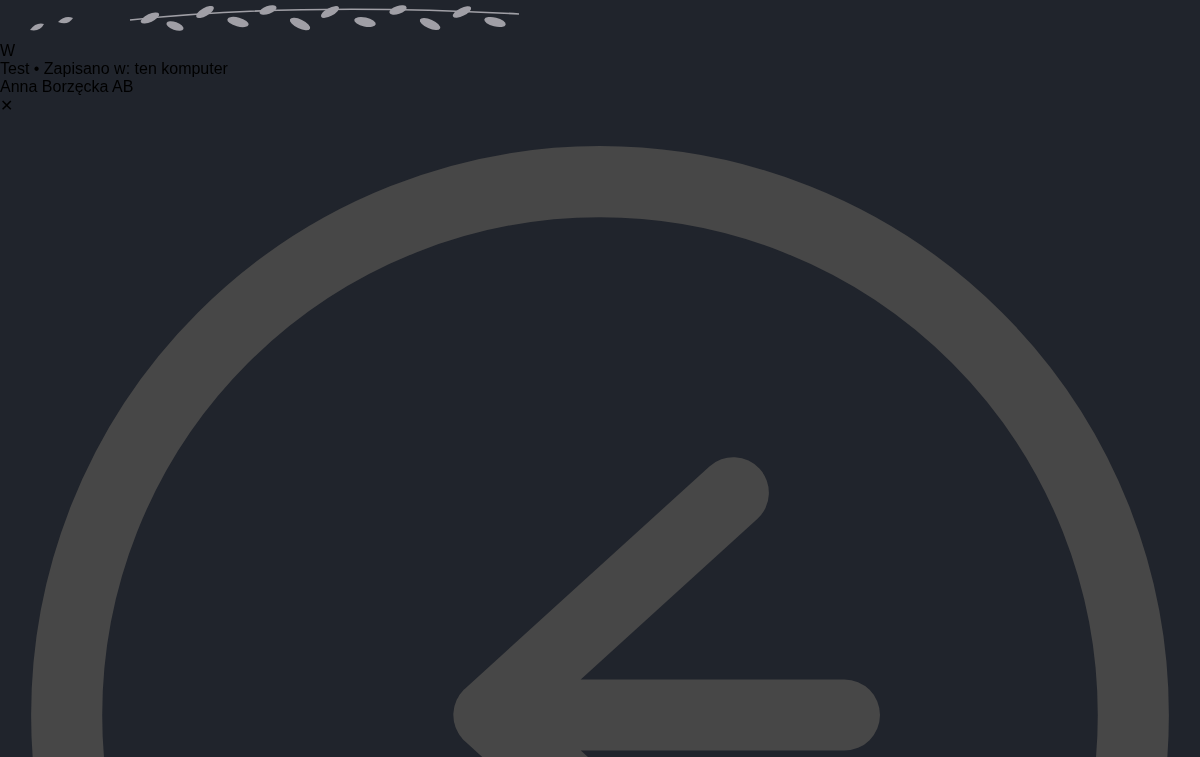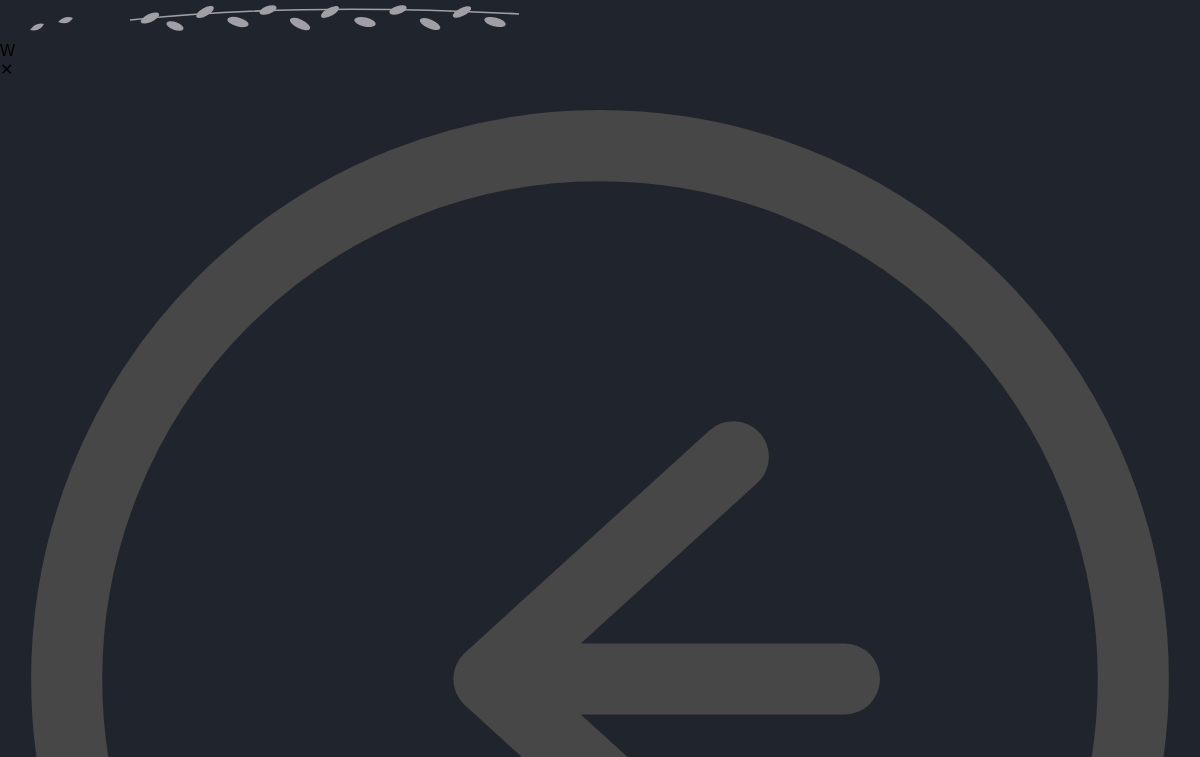--- a/index.html
+++ b/index.html
@@ -130,20 +130,25 @@
           <ellipse cx="330" cy="12" rx="10" ry="4" transform="rotate(-28 330 12)"></ellipse>
           <ellipse cx="365" cy="22" rx="11" ry="4.5" transform="rotate(12 365 22)"></ellipse>
           <ellipse cx="398" cy="10" rx="9" ry="4" transform="rotate(-18 398 10)"></ellipse>
           <ellipse cx="430" cy="24" rx="11" ry="4.5" transform="rotate(24 430 24)"></ellipse>
           <ellipse cx="462" cy="12" rx="10" ry="4" transform="rotate(-26 462 12)"></ellipse>
           <ellipse cx="495" cy="22" rx="11" ry="4.5" transform="rotate(14 495 22)"></ellipse>
           <path d="M130 20 Q300 2 519 14" stroke="#cbc9cf" stroke-width="1.6" fill="none"></path>
         </g>
       </svg>
       <div class="word-logo"><span>W</span></div>
+      <div class="tb-title">Test • Zapisano w: ten komputer</div>
+      <div class="tb-user">
+        <span class="uname">Anna Borzęcka</span>
+        <span class="avatar">AB</span>
+      </div>
       <div class="tb-controls">
         <span class="ctl"><span class="bar"></span></span>
         <span class="ctl"><span class="box"></span></span>
         <span class="ctl">✕</span>
       </div>
     </div>
 
     <div class="sidebar">
       <svg class="back-btn" viewBox="0 0 27 27">
         <circle cx="13.5" cy="13.5" r="12" fill="none" stroke="#474747" stroke-width="1.6"></circle>

